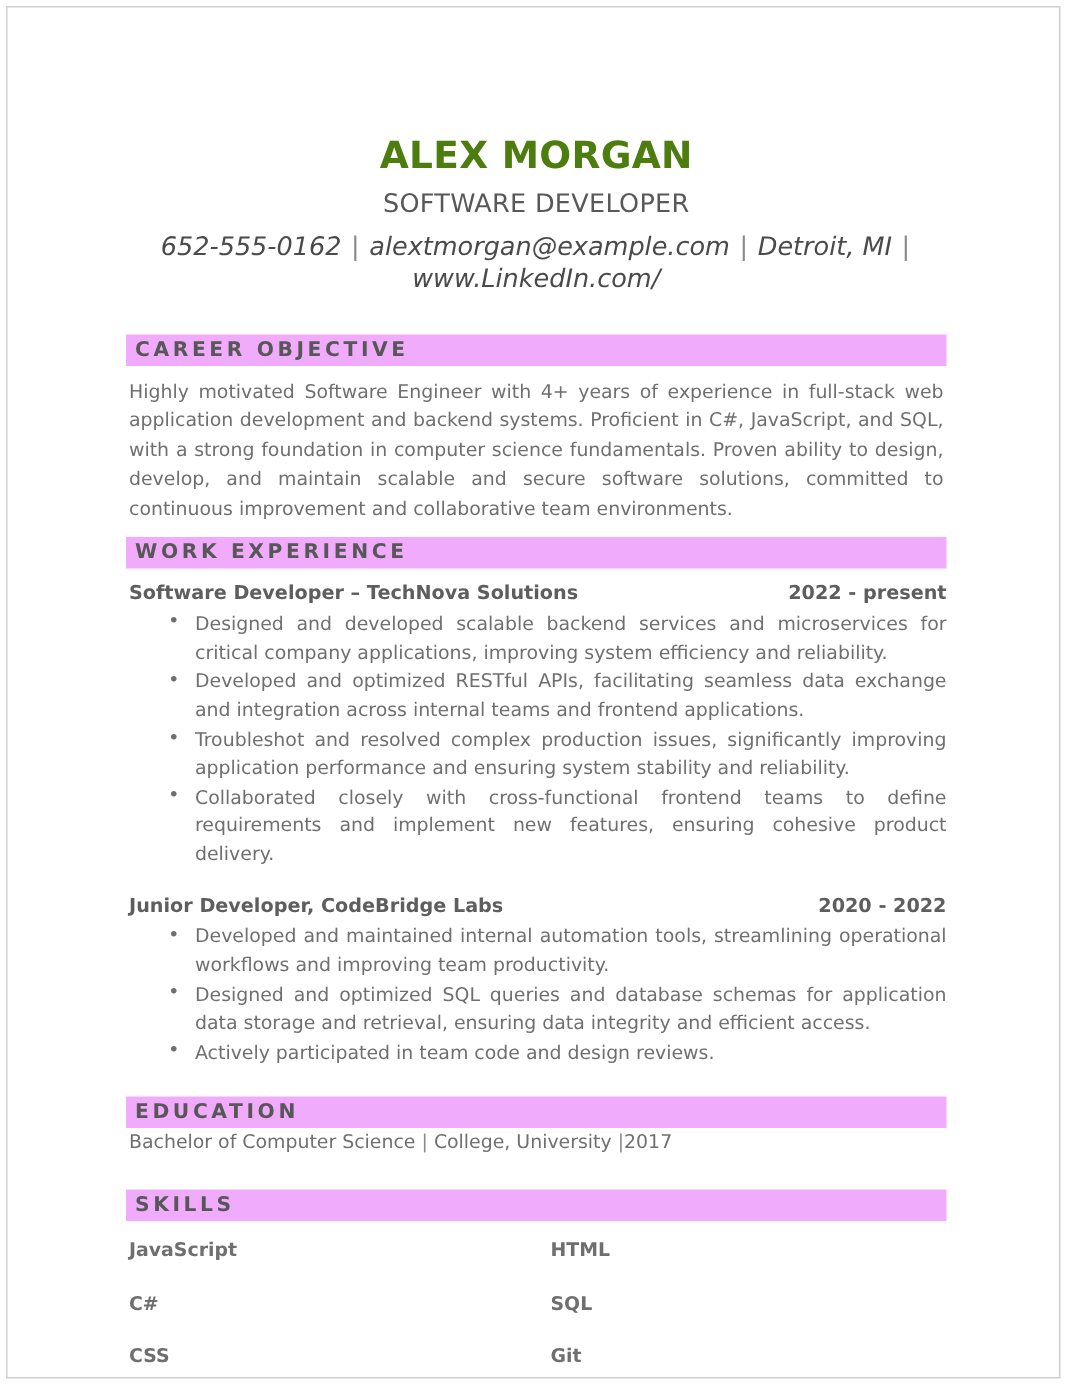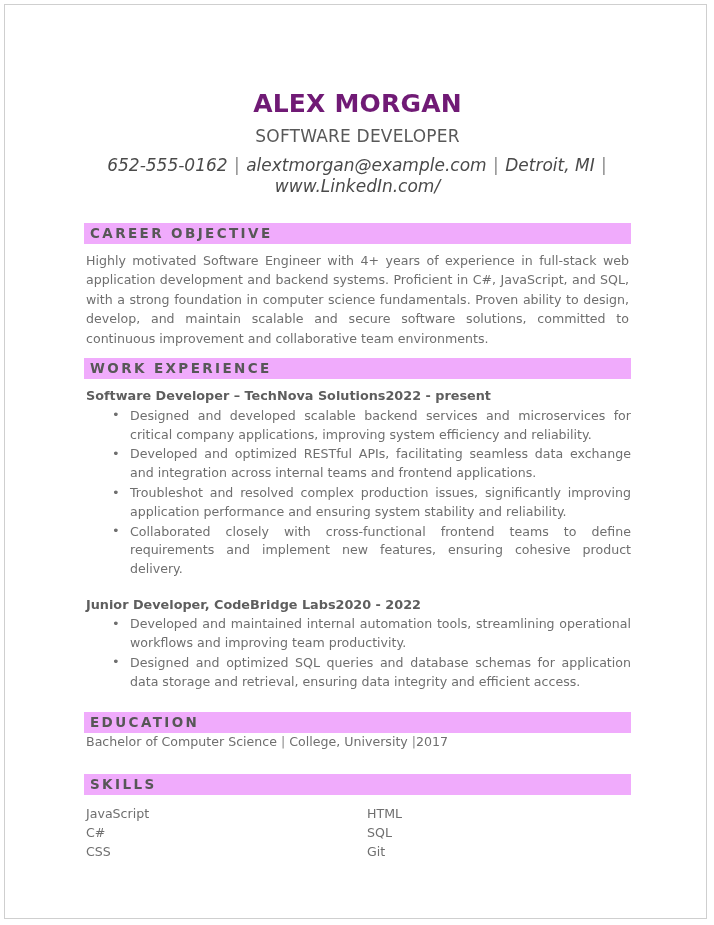--- a/index.html
+++ b/index.html
@@ -35,21 +35,21 @@
 
   
   .header {
     text-align: center;
   }
   .name {
     margin-top: 85px;
     font-size: 25px;
     font-weight: bold;
     letter-spacing: 0.2px;
-    color: #701a75;
+    color: #4d7c0f;
     line-height: 1.1;
   }
   .job-title {
     margin-top: 9px;
     font-size: 17px;
     font-weight: normal;
     color: #585858;
     letter-spacing: 0.2px;
     line-height: 1.1;
   }
@@ -98,20 +98,21 @@
 
   
   .job {
     margin-top: 9px;
     padding-left: 2px;
   }
   .job + .job { margin-top: 18px; }
 
   .job-head {
     display: flex;
+    justify-content: space-between;
     align-items: baseline;
     font-size: 12.8px;
     font-weight: bold;
     color: #5e5e5e;
     line-height: 1.2;
   }
   .job-head .role { white-space: nowrap; }
   .job-head .dates { white-space: nowrap; }
 
   ul.bullets {
@@ -147,21 +148,22 @@
     color: #6f6f6f;
   }
   .edu-line .sep { color: #8a8a8a; }
 
   
   .skills-grid {
     margin-top: 9px;
     padding-left: 2px;
     display: grid;
     grid-template-columns: 281px auto;
-    row-gap: 0;
+    row-gap: 16px;
+    font-weight: bold;
   }
   .skill {
     font-size: 12.6px;
     line-height: 19.4px;
     color: #6f6f6f;
   }
 </style>
 </head>
 <body>
 
@@ -201,20 +203,21 @@
     </div>
 
     <div class="job">
       <div class="job-head">
         <span class="role">Junior Developer, CodeBridge Labs</span>
         <span class="dates">2020 - 2022</span>
       </div>
       <ul class="bullets">
         <li>Developed and maintained internal automation tools, streamlining operational workflows and improving team productivity.</li>
         <li>Designed and optimized SQL queries and database schemas for application data storage and retrieval, ensuring data integrity and efficient access.</li>
+        <li>Actively participated in team code and design reviews.</li>
       </ul>
     </div>
 
     <div class="section-bar sec-education">EDUCATION</div>
     <div class="edu-line">
       <span>Bachelor of Computer Science</span>
       <span class="sep">|</span>
       <span>College, University</span>
       <span class="sep">|</span><span>2017</span>
     </div>

